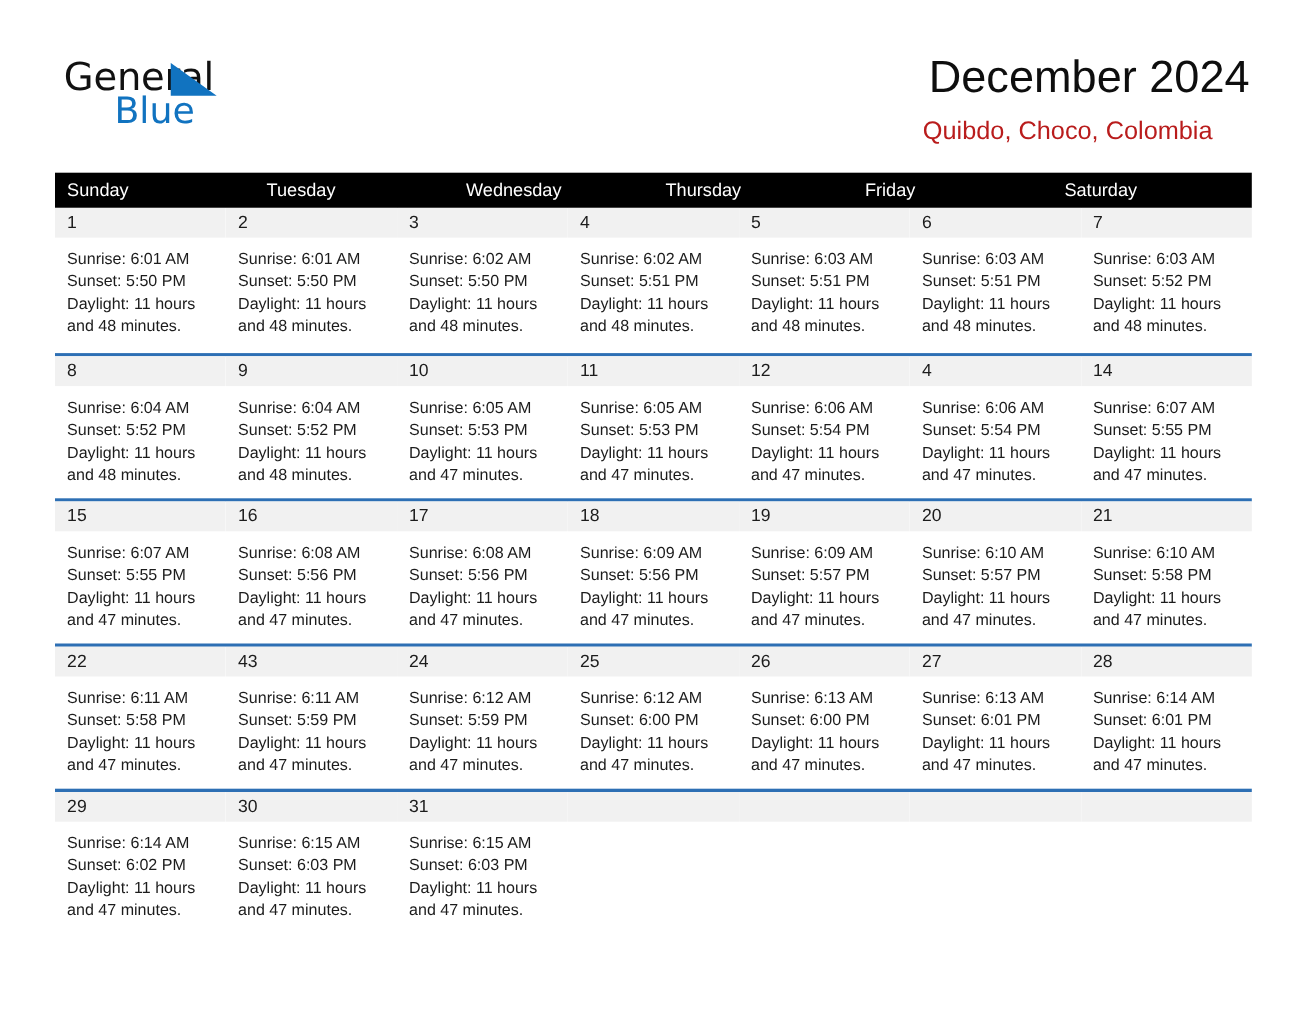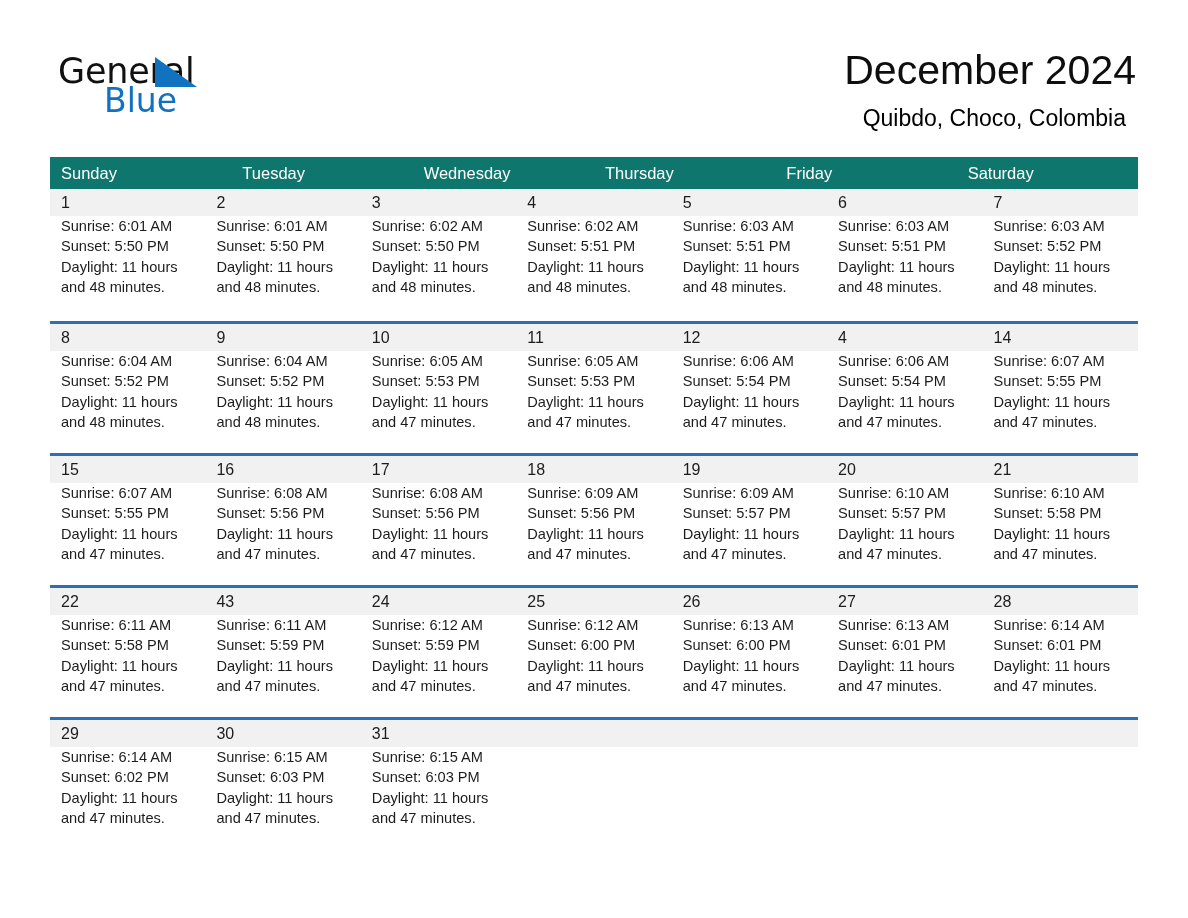--- a/index.html
+++ b/index.html
@@ -77,37 +77,38 @@
     color: #0e0e0e;
     line-height: 52px;
     white-space: nowrap;
     font-family: "Liberation Sans", sans-serif;
     margin-left: 29px;
   }
   .cal-subtitle {
     margin-top: 8px;
     font-size: 23px;
     font-weight: 400;
-    color: #000000;
+    color: #b91c1c;
     line-height: 28px;
     white-space: nowrap;
+    text-align: center;
     padding-right: 10px;
   }
 
   
   .calendar {
     position: absolute;
     left: 50px;
     top: 157px;
     width: 1088px;
   }
 
   .weekday-row {
     display: flex;
-    background: #0f766e;
+    background: #000000;
     height: 32px;
     align-items: flex-end;
   }
   .weekday {
     flex: 1 1 0;
     color: #ffffff;
     font-size: 16.5px;
     line-height: 32px;
     padding-left: 11px;
     box-sizing: border-box;
@@ -144,21 +145,21 @@
     font-size: 16px;
     color: #1c1c1c;
     line-height: 27px;
     padding-left: 11px;
     font-family: "Liberation Sans", sans-serif;
   }
   .daycell.empty .daynum-band {
     background: #f1f1f1;
   }
   .detail {
-    padding: 0 10px 0 11px;
+    padding: 10px 10px 0 11px;
     font-size: 14.6px;
     line-height: 20.3px;
     color: #1c1c1c;
     font-family: "Liberation Sans", sans-serif;
   }
   .detail div {
     white-space: nowrap;
   }
 </style>
 </head>

